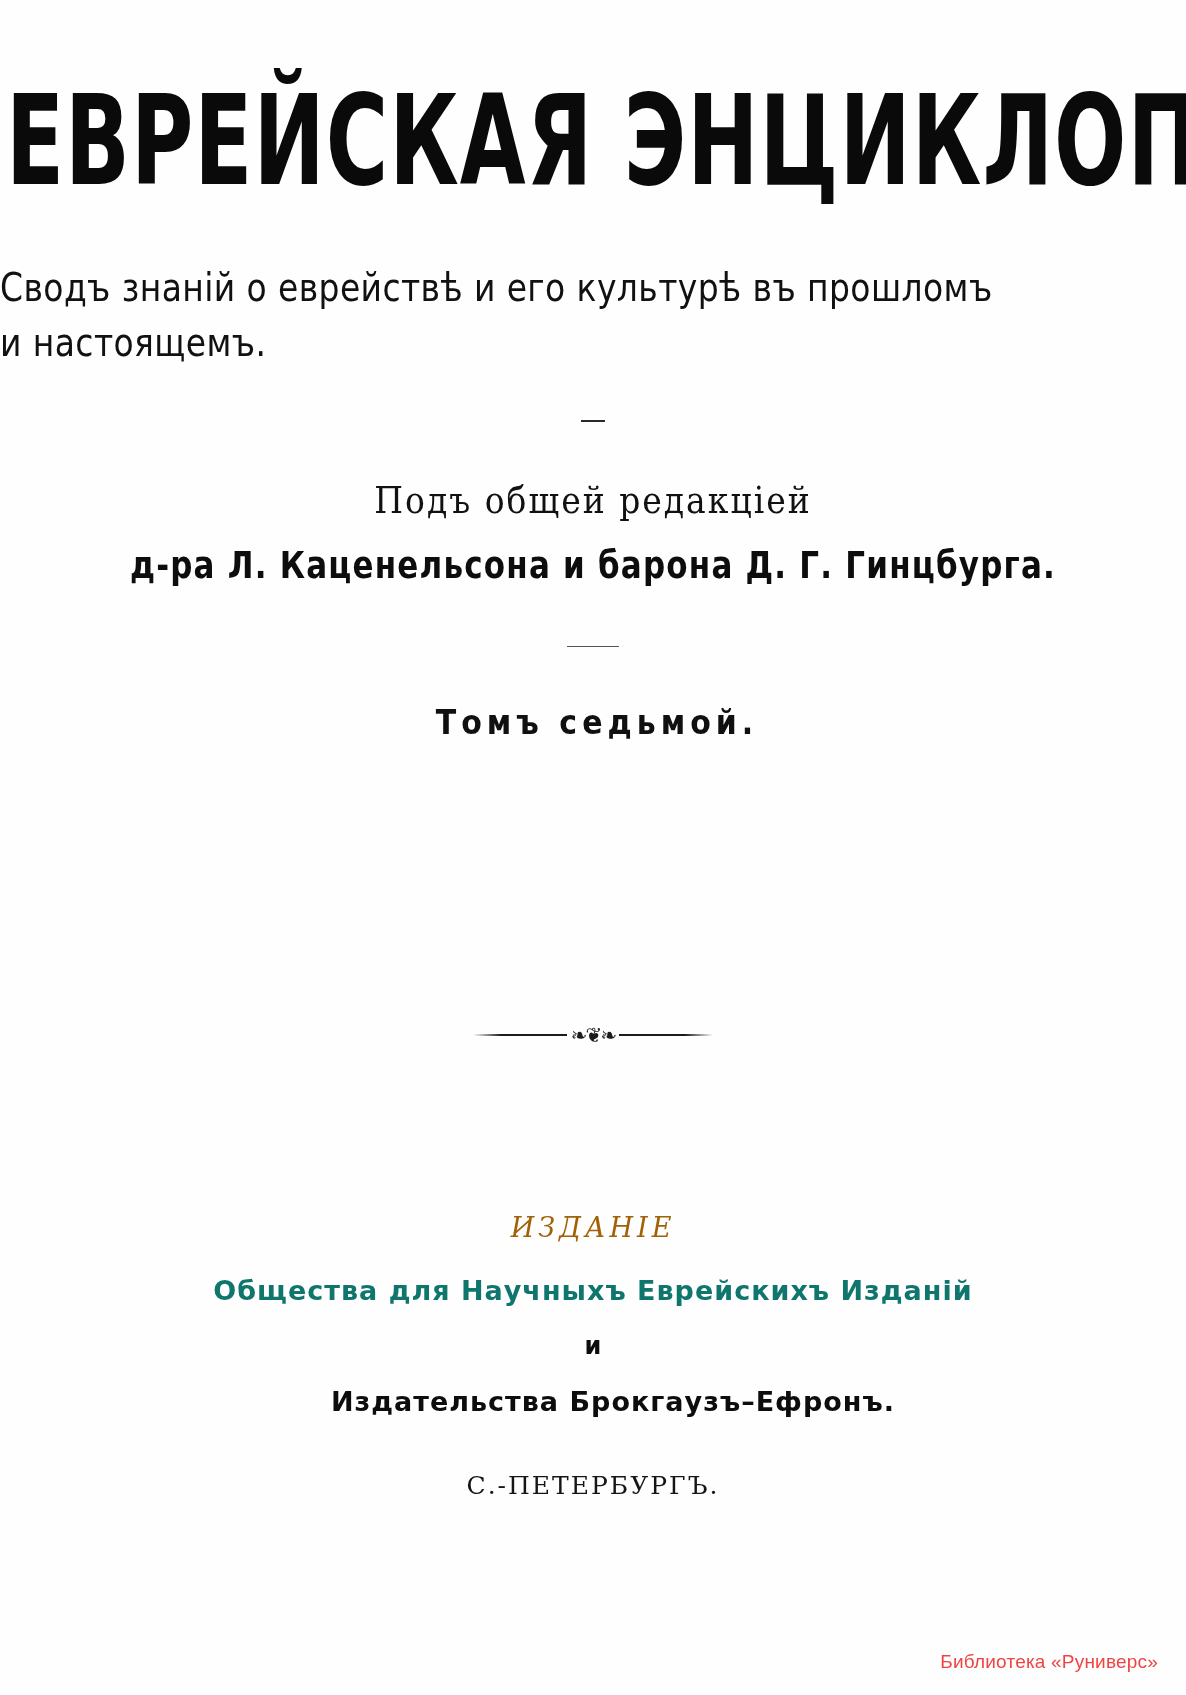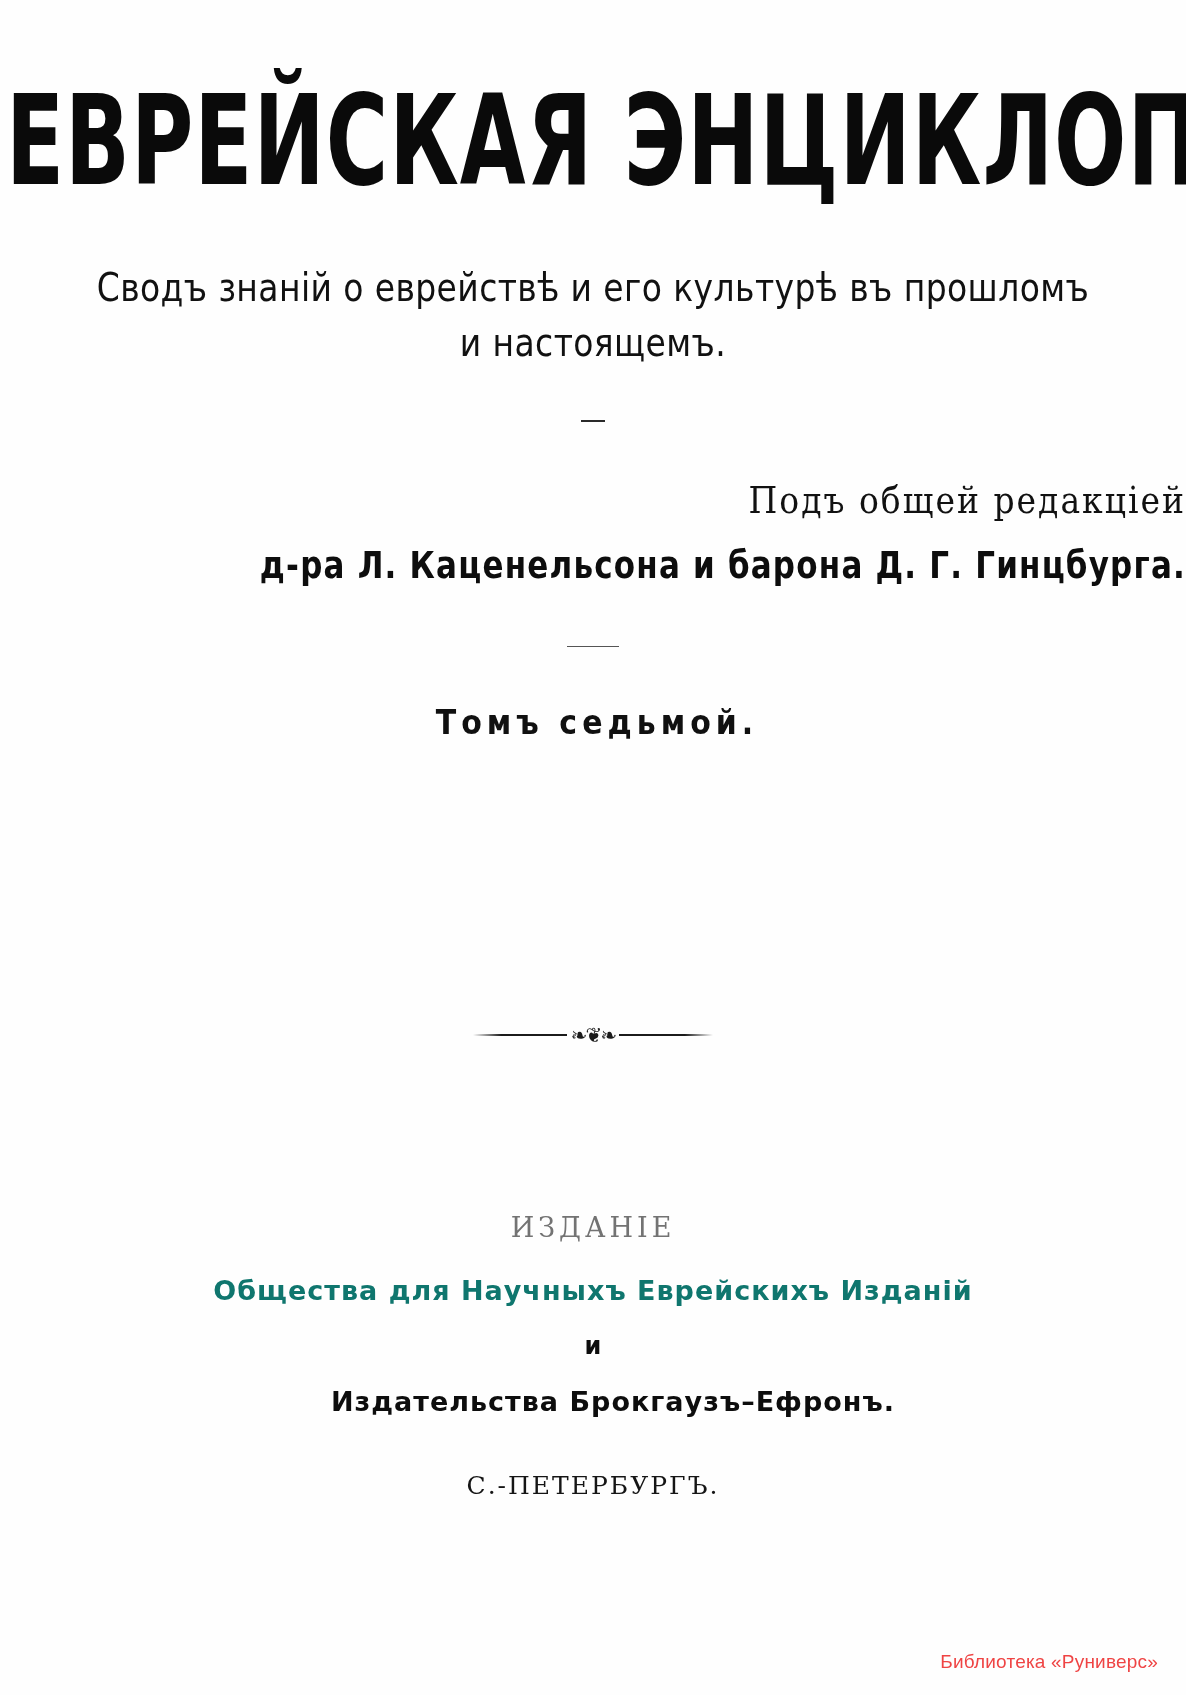--- a/index.html
+++ b/index.html
@@ -41,21 +41,20 @@
     transform-origin: top center;
     white-space: nowrap;
   }
 
   
   .subtitle-block {
     position: absolute;
     top: 268px;
     left: 0;
     right: 0;
-    text-align: center;
   }
   .subtitle-line {
     font-family: "DejaVu Sans", sans-serif;
     font-size: 33px;
     line-height: 1.0;
     letter-spacing: 0.4px;
     color: #111;
     transform: scaleY(1.18);
     transform-origin: top center;
   }
@@ -80,21 +79,21 @@
     height: 1px;
     background: #555;
   }
 
   
   .editors-block {
     position: absolute;
     top: 478px;
     left: 0;
     right: 0;
-    text-align: right;
+    text-align: center;
   }
   .editors-line1 {
     font-family: "DejaVu Serif", serif;
     font-size: 33px;
     letter-spacing: 2px;
     color: #111;
     transform: scaleY(1.12);
     transform-origin: top center;
   }
   .editors-line2 {
@@ -161,21 +160,22 @@
     position: absolute;
     top: 1212px;
     left: 0;
     right: 0;
     text-align: center;
   }
   .pub-izdanie {
     font-family: "DejaVu Serif", serif;
     font-size: 27px;
     letter-spacing: 4px;
-    color: #737373;
+    color: #a16207;
+    font-style: italic;
   }
   .pub-society {
     margin-top: 32px;
     font-family: "DejaVu Sans", sans-serif;
     font-weight: 700;
     font-size: 27px;
     letter-spacing: 1px;
     color: #0f766e;
   }
   .pub-and {

